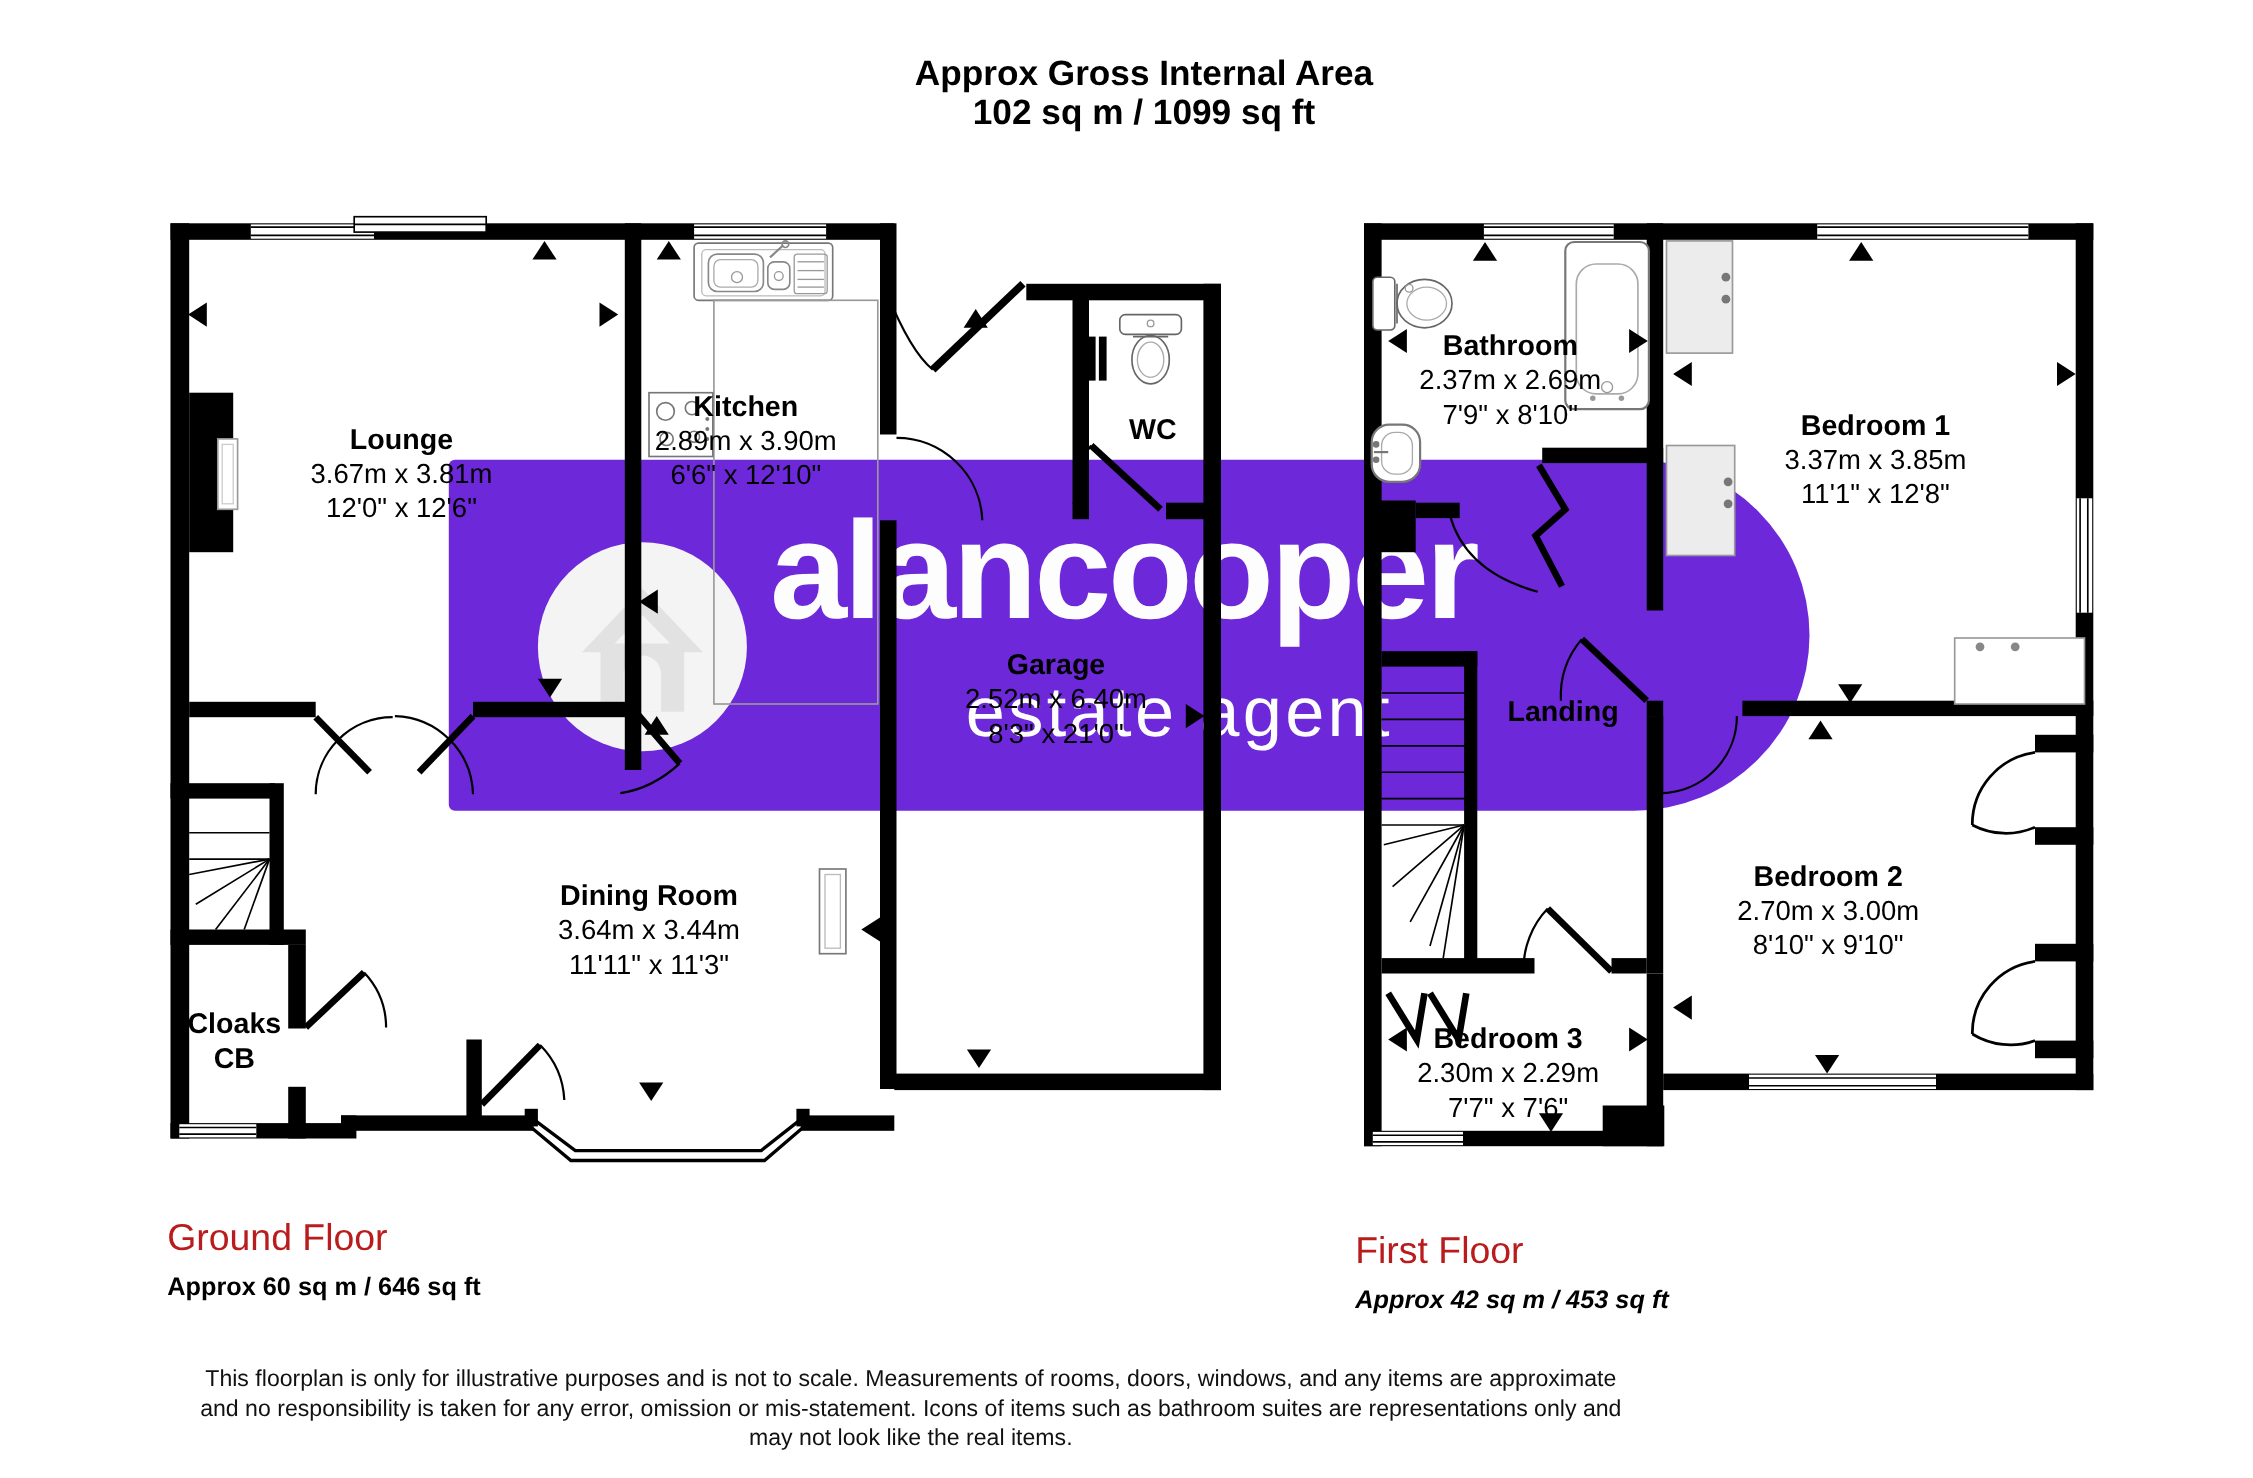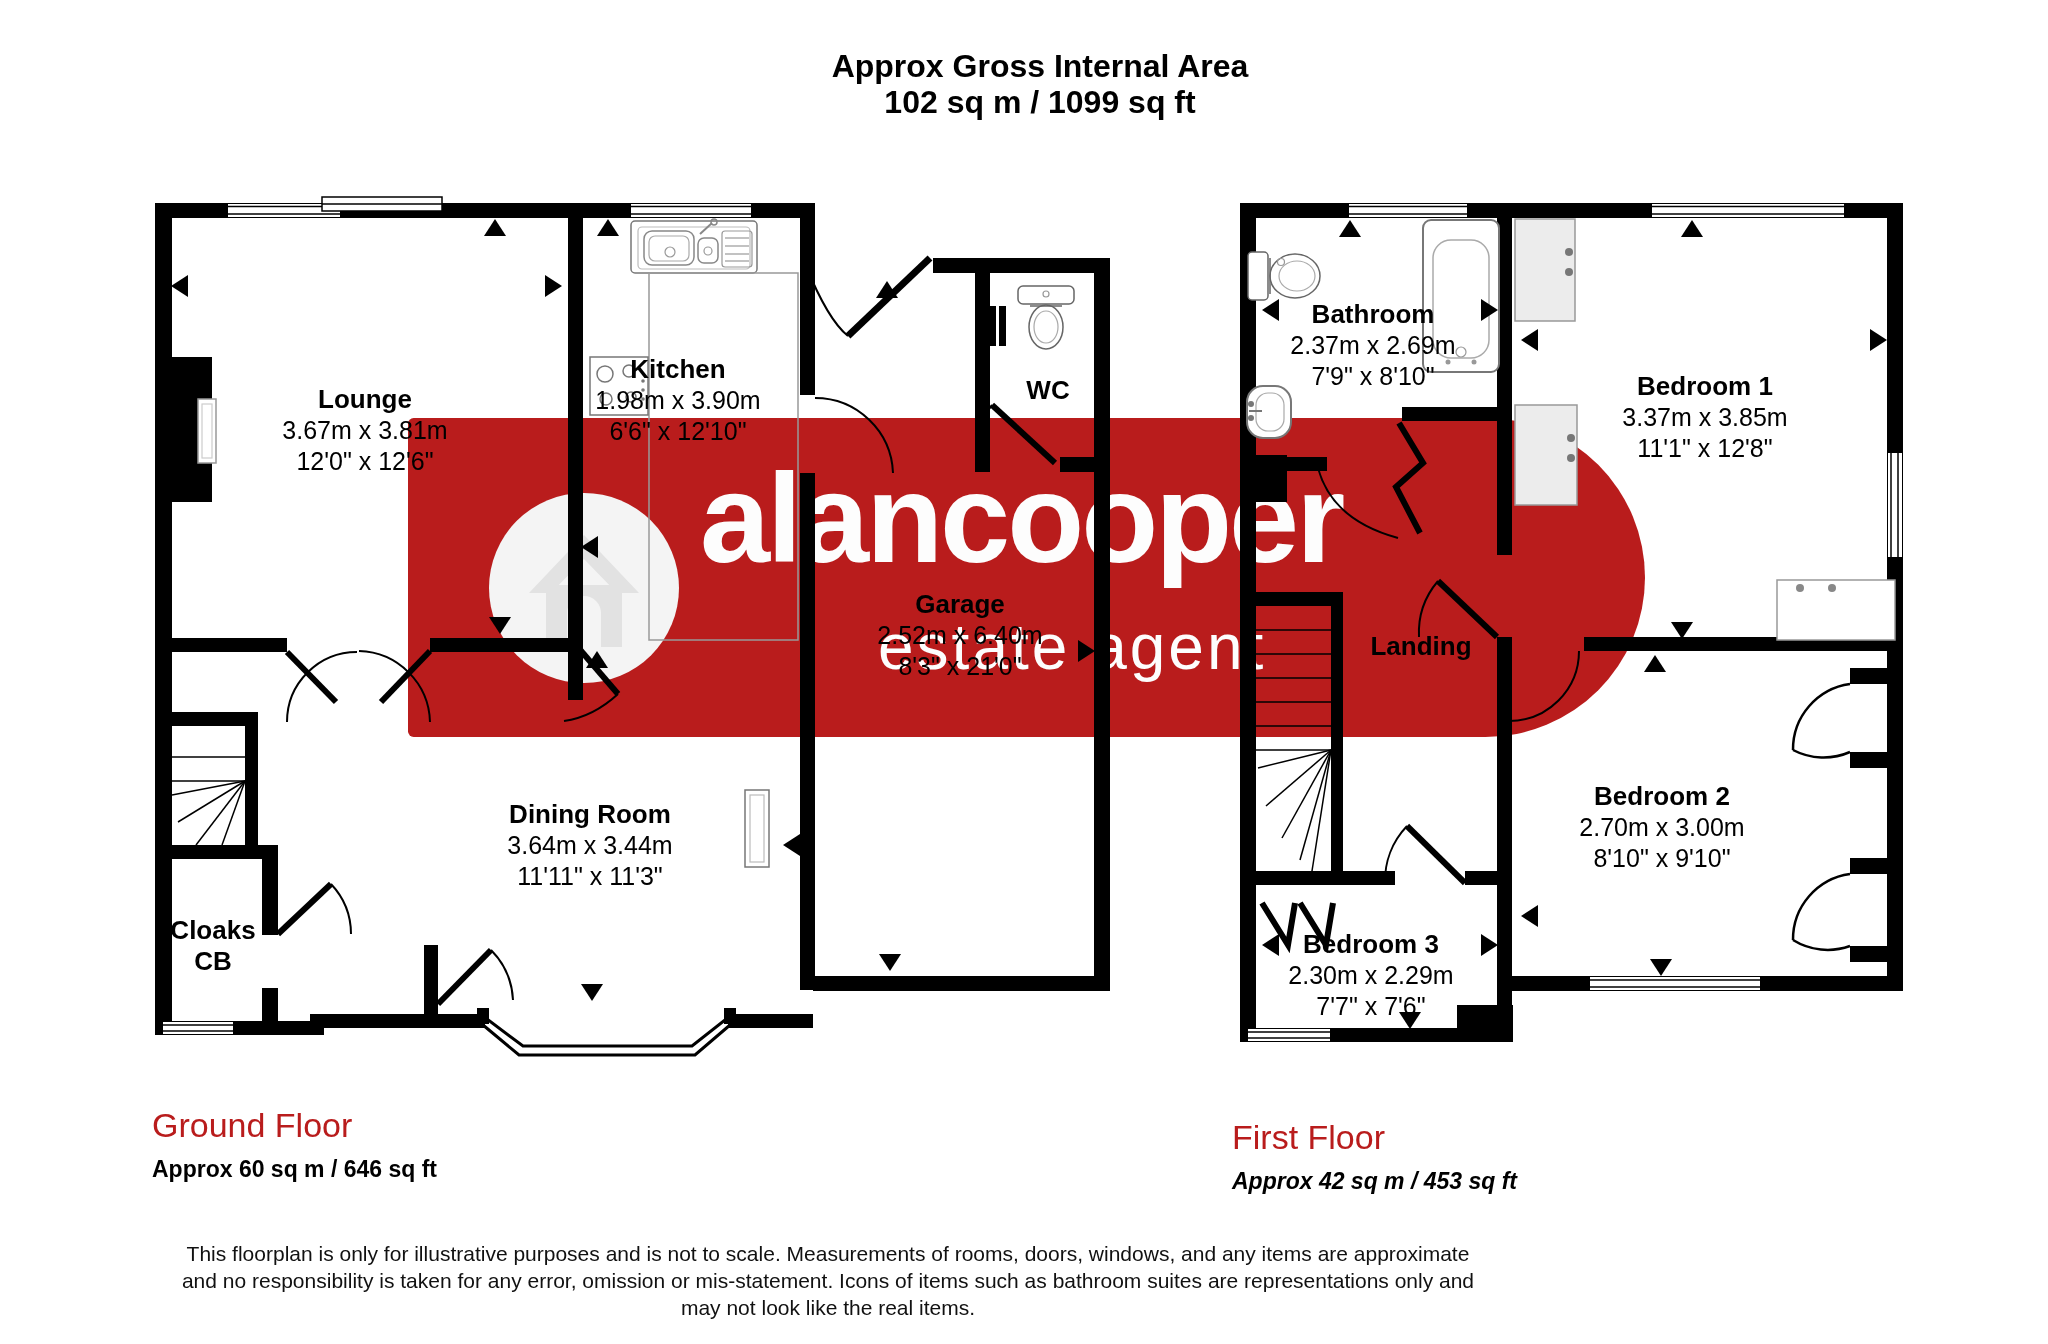--- a/index.html
+++ b/index.html
@@ -1,20 +1,20 @@
 <!DOCTYPE html>
 <html><head>
 <meta charset="utf-8">
 <style>
   html,body{margin:0;padding:0;background:#fff;}
   #canvas{position:relative;width:2048px;height:1344px;background:#ffffff;overflow:hidden;
           font-family:"Liberation Sans","DejaVu Sans",sans-serif;color:#000;}
   
   #wm-band{position:absolute;left:408px;top:418px;width:1237px;height:319px;
-           background:#b91c1c;border-radius:6px 170px 170px 6px;}
+           background:#6d28d9;border-radius:6px 170px 170px 6px;}
   #wm-circle{position:absolute;left:81px;top:75px;width:190px;height:190px;border-radius:50%;
              background:#f4f4f4;}
   #wm-brand{position:absolute;left:292px;top:28px;font-size:126px;font-weight:bold;
             color:#fdfdfd;letter-spacing:-3px;white-space:nowrap;}
   #wm-tag{position:absolute;left:470px;top:192px;font-size:64px;font-weight:400;
           color:#fdfdfd;letter-spacing:3px;white-space:nowrap;}
   
   .title-line{position:absolute;left:0;width:2048px;text-align:center;font-weight:bold;font-size:32px;padding-left:16px;}
   .room-label{position:absolute;transform:translateX(-50%);text-align:center;
               font-size:25px;line-height:31px;white-space:nowrap;}
@@ -328,21 +328,21 @@
   <div class="title-line" style="top:48px;">Approx Gross Internal Area</div>
   <div class="title-line" style="top:84px;">102 sq m / 1099 sq ft</div>
 
   <div class="room-label" style="left:365px;top:384px;">
     <span class="rname">Lounge</span><br>
     <span>3.67m x 3.81m</span><br>
     <span>12'0" x 12'6"</span>
   </div>
   <div class="room-label" style="left:678px;top:354px;">
     <span class="rname">Kitchen</span><br>
-    <span>1.98m x 3.90m</span><br>
+    <span>2.89m x 3.90m</span><br>
     <span>6'6" x 12'10"</span>
   </div>
   <div class="room-label" style="left:1048px;top:375px;">
     <span class="rname">WC</span>
   </div>
   <div class="room-label" style="left:960px;top:589px;">
     <span class="rname">Garage</span><br>
     <span>2.52m x 6.40m</span><br>
     <span>8'3" x 21'0"</span>
   </div>

